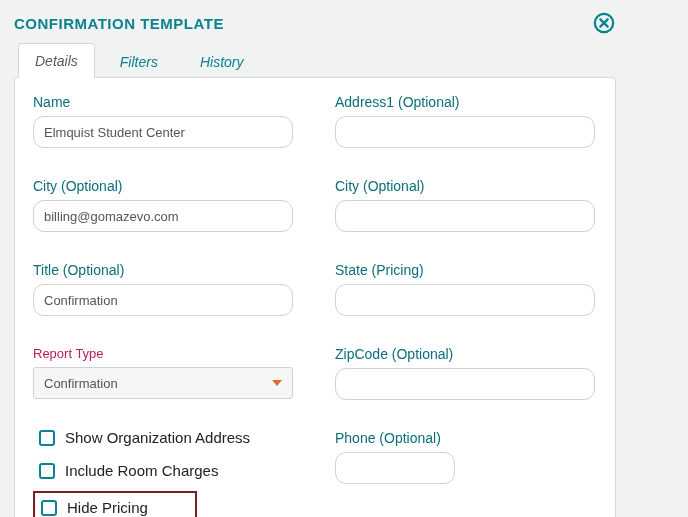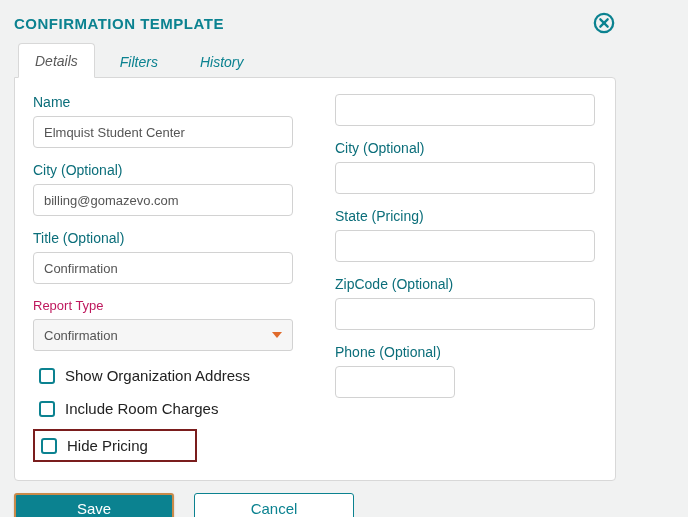--- a/index.html
+++ b/index.html
@@ -65,37 +65,37 @@
     border: 1px solid #d8d8d8;
     border-radius: 0 4px 4px 4px;
     padding: 16px 18px 18px 18px;
     min-height: 388px;
   }
   .form-grid {
     display: flex;
     gap: 40px;
   }
   .col { flex: 1; }
-  .field { margin-bottom: 14px; }
+  .field { margin-bottom: 30px; }
   .field label {
     display: block;
     color: #0b6e7a;
     font-size: 14px;
     margin-bottom: 6px;
   }
   .field label.plain {
     color: #be185d;
     font-size: 13px;
   }
   .text-input {
     width: 260px;
     max-width: 100%;
     height: 32px;
     border: 1px solid #d2d2d2;
-    border-radius: 4px;
+    border-radius: 11px;
     padding: 0 10px;
     font-size: 13px;
     color: #555;
     background: #fff;
   }
   .select-wrap {
     width: 260px;
     height: 32px;
     border: 1px solid #d2d2d2;
     border-radius: 3px;
@@ -222,20 +222,21 @@
           <span>Include Room Charges</span>
         </div>
         <div class="hide-pricing-highlight">
           <div class="cb"></div>
           <span>Hide Pricing</span>
         </div>
       </div>
 
       <div class="col">
         <div class="field">
+          <label>Address1 (Optional)</label>
           <input class="text-input" type="text" value="" style="">
         </div>
         <div class="field">
           <label>City (Optional)</label>
           <input class="text-input" type="text" value="" style="">
         </div>
         <div class="field">
           <label>State (Pricing)</label>
           <input class="text-input" type="text" value="" style="">
         </div>

